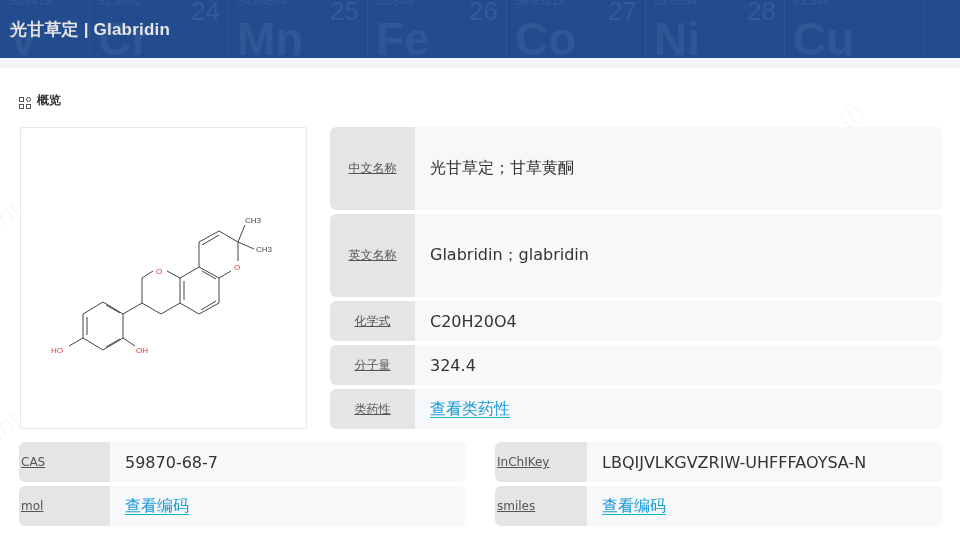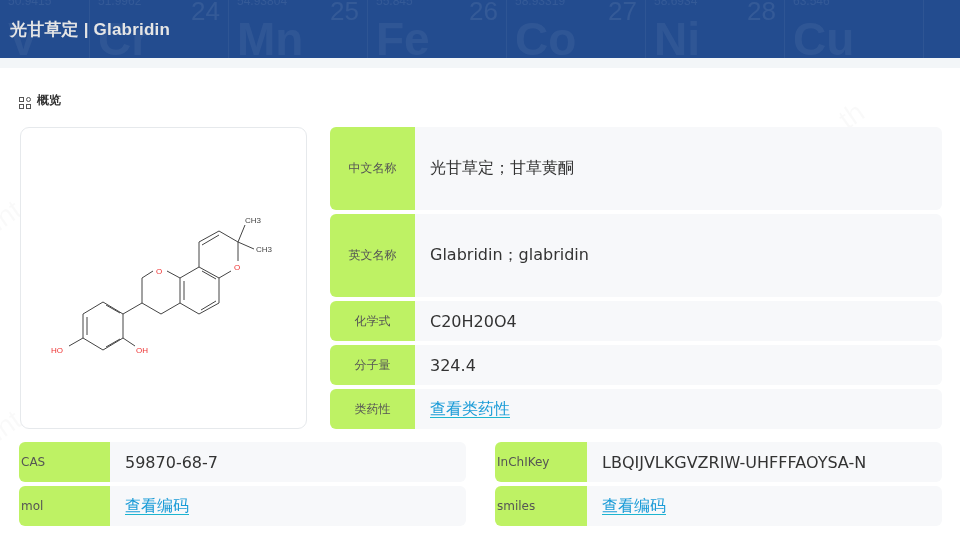--- a/index.html
+++ b/index.html
@@ -65,40 +65,40 @@
     }
     .grid-icon span:nth-child(1){ left:0; top:0; }
     .grid-icon span:nth-child(2){ left:7px; top:0; border-radius:50%; }
     .grid-icon span:nth-child(3){ left:0; top:7px; }
     .grid-icon span:nth-child(4){ left:7px; top:7px; }
 
     .structure-card {
       position: absolute; left: 20px; top: 127px;
       width: 287px; height: 302px;
       border: 1px solid #e6e9ec;
-      border-radius: 9px;
+      border-radius: 2px;
       background: #fff;
     }
     .structure-card svg { position: absolute; left: 0; top: 0; }
 
     .prop-table {
       position: absolute; left: 330px; top: 127px; width: 612px;
     }
     .prop-row {
       display: flex;
       border-radius: 6px;
       overflow: hidden;
       margin-bottom: 4px;
     }
     .prop-label {
       width: 85px; flex: none;
-      background: #bef264;
+      background: #e5e5e5;
       color: #555;
       font-size: 12px;
-      display: flex; align-items: center; justify-content: center;
+      display: flex; align-items: center; justify-content: center; text-decoration: underline;
     }
     .prop-value {
       flex: 1;
       background: #f7f8fa;
       color: #333;
       font-size: 16px;
       display: flex; align-items: center;
       padding-left: 15px;
     }
     .link {

